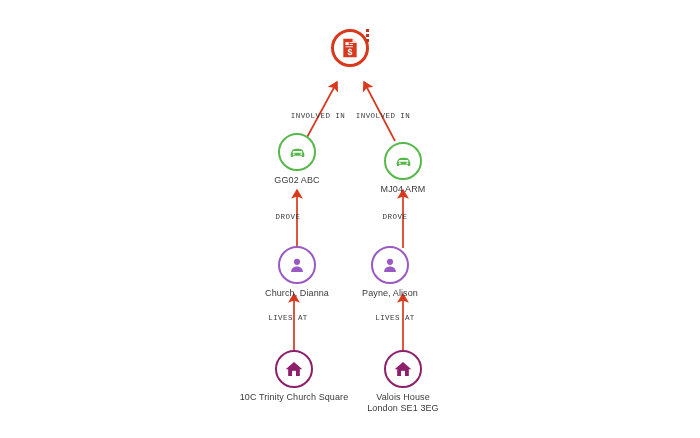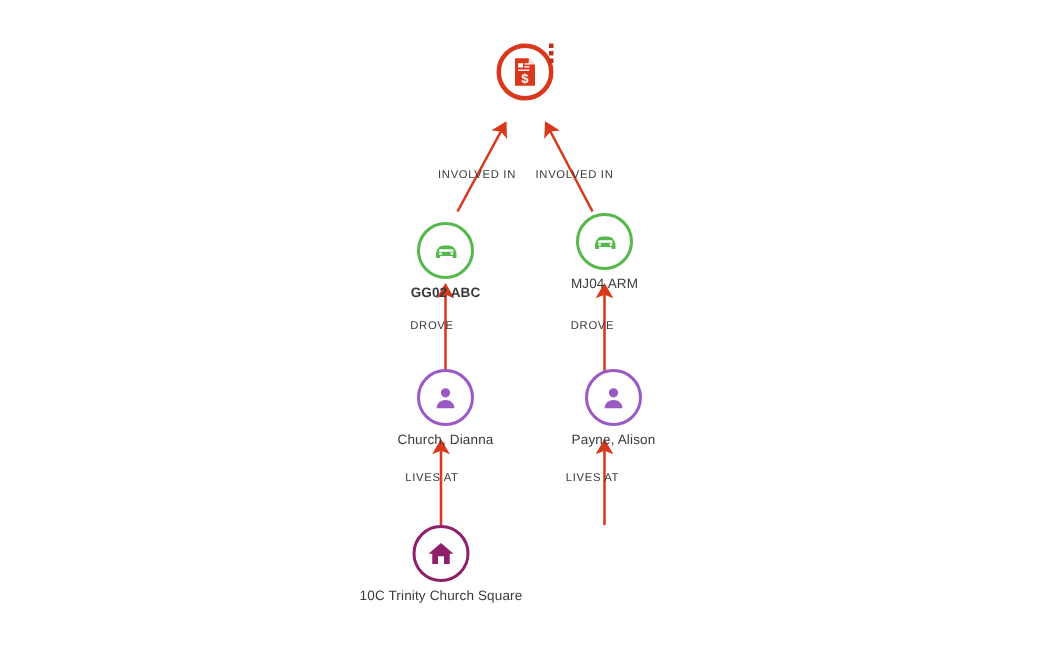--- a/index.html
+++ b/index.html
@@ -59,20 +59,21 @@
   .ring-person  { border: 2.5px solid #9b59c4; }
   .ring-address { border: 2.5px solid #8e1f6b; }
 
   .edge-label {
     position: absolute;
     font-size: 7.5px;
     color: #3a3a3a;
     letter-spacing: 0.45px;
     white-space: nowrap;
     transform: translate(-50%, -50%);
+    font-family: Liberation Mono, monospace;
   }
   .kebab {
     position: absolute;
     display: flex;
     flex-direction: column;
     gap: 2px;
   }
   .kebab i {
     display: block;
     width: 3px;
@@ -117,21 +118,21 @@
       </span>
     </div>
   </div>
 
   <div class="kebab" style="left:366px; top:29px;">
     <i></i>
       <i></i>
       <i></i>
   </div>
 
-  <div class="node" style="left:297px; top:148px;font-weight:bold;">
+  <div class="node" style="left:297px; top:133px;">
     <div class="node-circle ring-vehicle">
       <span>
         <svg width="21" height="21" viewBox="0 0 24 24" fill="#56b84b">
           <path d="M4.2 14.2 c0-2 1-3.3 1.6-4.3 C6.6 8.6 7.4 7.6 12 7.6 s5.4 1 6.2 2.3 c0.6 1 1.6 2.3 1.6 4.3 v2.1 a0.9 0.9 0 0 1-0.9 0.9 h-1.2 a0.9 0.9 0 0 1-0.9-0.9 v-0.7 H7.2 v0.7 a0.9 0.9 0 0 1-0.9 0.9 H5.1 a0.9 0.9 0 0 1-0.9-0.9 Z"></path>
           <path d="M7 10.4 h10 l0.9 1.9 H6.1 Z" fill="#ffffff"></path>
           <circle cx="7.7" cy="13.9" r="1.05" fill="#ffffff"></circle>
           <circle cx="16.3" cy="13.9" r="1.05" fill="#ffffff"></circle>
         </svg>
       </span>
     </div>
@@ -157,21 +158,21 @@
       <span>
         <svg width="20" height="20" viewBox="0 0 24 24" fill="#9b59c4">
           <circle cx="12" cy="8.2" r="3.7"></circle>
           <path d="M4.9 20.5 c0-4 3.2-6.6 7.1-6.6 s7.1 2.6 7.1 6.6 Z"></path>
         </svg>
       </span>
     </div>
     <div class="node-label">Church, Dianna</div>
   </div>
 
-  <div class="node" style="left:409px; top:246px;">
+  <div class="node" style="left:390px; top:246px;">
     <div class="node-circle ring-person">
       <span>
         <svg width="20" height="20" viewBox="0 0 24 24" fill="#9b59c4">
           <circle cx="12" cy="8.2" r="3.7"></circle>
           <path d="M4.9 20.5 c0-4 3.2-6.6 7.1-6.6 s7.1 2.6 7.1 6.6 Z"></path>
         </svg>
       </span>
     </div>
     <div class="node-label">Payne, Alison</div>
   </div>
@@ -183,20 +184,34 @@
           <path d="M12 3.6 L22 12.2 h-3 v8.2 H5 v-8.2 H2 Z"></path>
           <rect x="9.6" y="14.2" width="4.8" height="6.2" fill="#ffffff"></rect>
         </svg>
       </span>
     </div>
     <div class="node-label">
       <span>10C Trinity Church Square</span>
     </div>
   </div>
 
+  <div class="node" style="left:403px; top:350px;">
+    <div class="node-circle ring-address">
+      <span>
+        <svg width="20" height="20" viewBox="0 0 24 24" fill="#8e1f6b">
+          <path d="M12 3.6 L22 12.2 h-3 v8.2 H5 v-8.2 H2 Z"></path>
+          <rect x="9.6" y="14.2" width="4.8" height="6.2" fill="#ffffff"></rect>
+        </svg>
+      </span>
+    </div>
+    <div class="node-label">
+      <span>Valois House</span>
+      <span class="line2">London SE1 3EG</span>
+    </div>
+  </div>
 
   <div class="edge-label" style="left:318px; top:116px;">INVOLVED IN</div>
   <div class="edge-label" style="left:383px; top:116px;">INVOLVED IN</div>
   <div class="edge-label" style="left:288px; top:217px;">DROVE</div>
   <div class="edge-label" style="left:395px; top:217px;">DROVE</div>
   <div class="edge-label" style="left:288px; top:318px;">LIVES AT</div>
   <div class="edge-label" style="left:395px; top:318px;">LIVES AT</div>
 
 </div>
 

